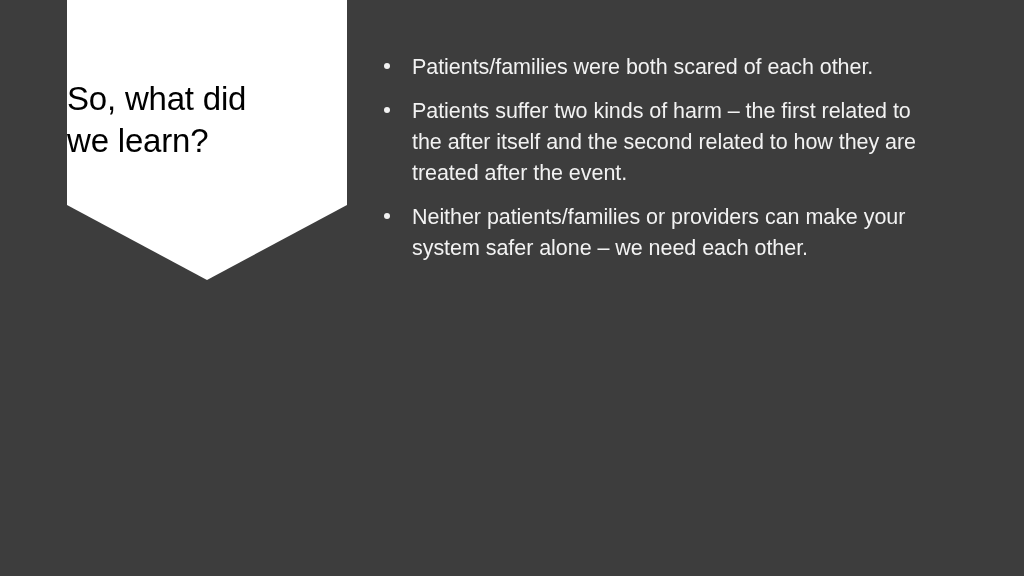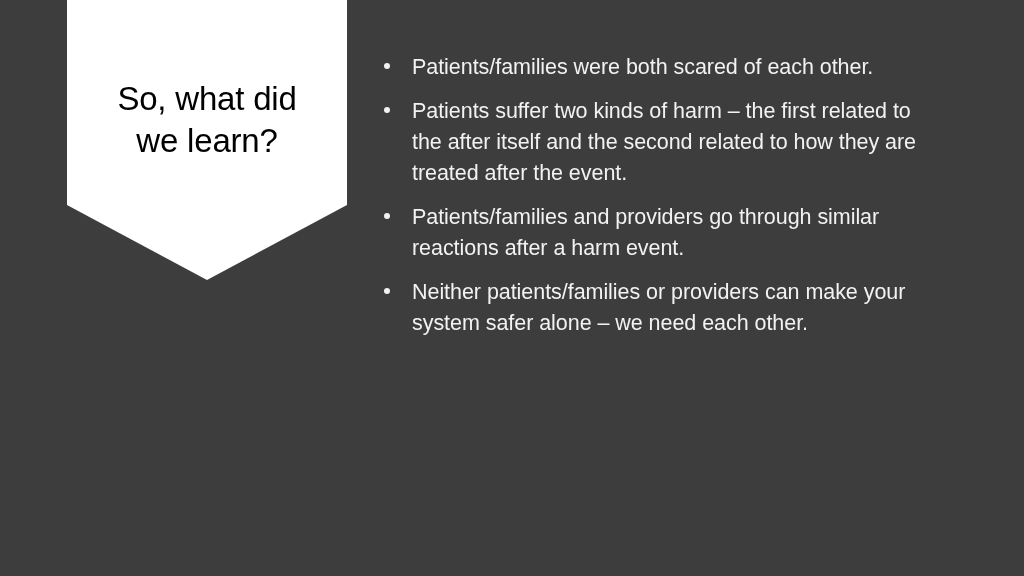--- a/index.html
+++ b/index.html
@@ -30,21 +30,21 @@
     background: #FFFFFF;
     -webkit-clip-path: polygon(0 0, 100% 0, 100% 73.4%, 50% 100%, 0 73.4%);
     clip-path: polygon(0 0, 100% 0, 100% 73.4%, 50% 100%, 0 73.4%);
   }
 
   #title-text {
     position: absolute;
     left: 67px;
     top: 78px;
     width: 280px;
-    text-align: center;
+    text-align: left;
     color: #000000;
     font-size: 33px;
     line-height: 42px;
     font-weight: 400;
     letter-spacing: -0.2px;
     white-space: pre-line;
   }
 
   
   #bullet-list {
@@ -101,24 +101,20 @@
     <li class="bullet-item">
       <span class="bullet-marker"></span>
       <span class="bullet-text">Patients/families were both scared of each other.</span>
     </li>
 
     <li class="bullet-item">
       <span class="bullet-marker"></span>
       <span class="bullet-text">Patients suffer two kinds of harm – the first related to the after itself and the second related to how they are treated after the event.</span>
     </li>
 
-    <li class="bullet-item">
-      <span class="bullet-marker"></span>
-      <span class="bullet-text">Patients/families and providers go through similar reactions after a harm event.</span>
-    </li>
 
     <li class="bullet-item">
       <span class="bullet-marker"></span>
       <span class="bullet-text">Neither patients/families or providers can make your system safer alone – we need each other.</span>
     </li>
 
 
   </ul>
 
 </div>

